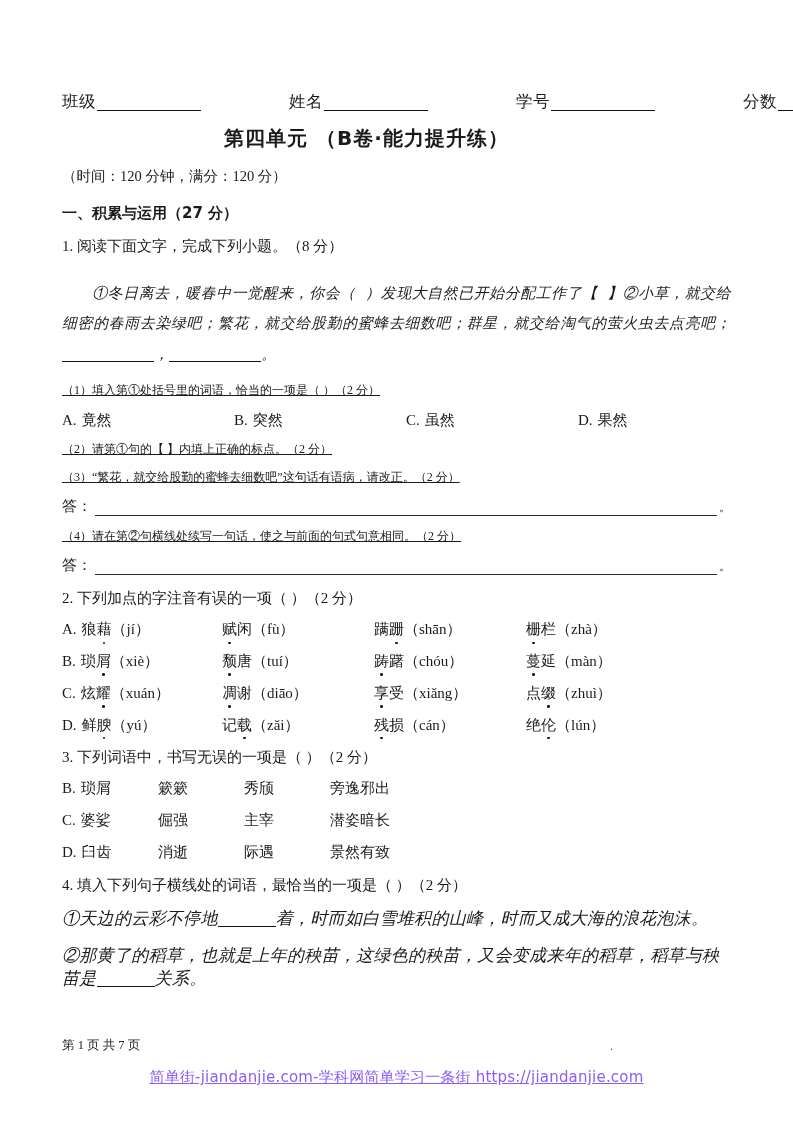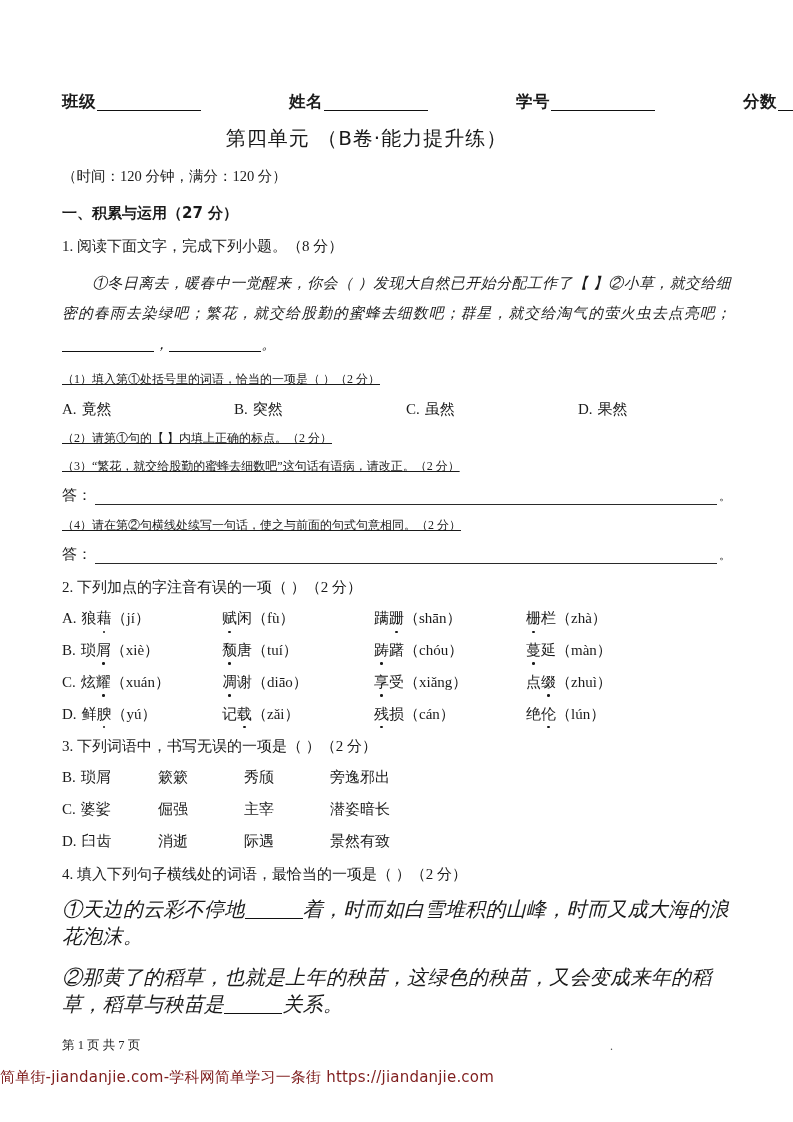--- a/index.html
+++ b/index.html
@@ -24,21 +24,21 @@
     box-sizing: border-box;
     padding: 0 62px;
   }
 
   
   .id-header {
     display: flex;
     align-items: flex-end;
     margin-top: 93px;
     font-family: "DejaVu Sans", "Liberation Sans", sans-serif;
-    font-weight: bold;
+    font-weight: normal;
     font-size: 16.5px;
     letter-spacing: 0.5px;
     gap: 44px;
   }
   .id-field { display: flex; align-items: flex-end; white-space: nowrap; }
   .id-field .lbl { line-height: 1.1; }
   .id-field .rule {
     display: inline-block;
     border-bottom: 1.6px solid #111;
     height: 15px;
@@ -46,21 +46,21 @@
   }
   .gap-a { width: 42px; }
   .gap-b { width: 42px; }
   .gap-c { width: 46px; }
 
   
   .doc-title {
     margin-top: 14px;
     text-align: center;
     font-family: "DejaVu Sans", "Liberation Sans", sans-serif;
-    font-weight: normal;
+    font-weight: bold;
     font-size: 20px;
     letter-spacing: 1px;
     padding-right: 60px;
   }
   .doc-sub {
     margin-top: 15px;
     font-size: 14.5px;
     padding-right: 58px;
   }
 
@@ -73,25 +73,25 @@
   }
 
   .q-stem {
     margin-top: 14px;
     font-size: 15px;
     line-height: 1.2;
   }
 
   
   .passage {
-    margin-top: 13px;
+    margin-top: 24px;
     font-size: 14.8px;
     line-height: 2.05;
     text-align: justify;
-    font-family: Liberation Sans, sans-serif;
+    font-family: Liberation Mono, monospace;
     font-style: italic;
     letter-spacing: 0.4px;
   }
   .passage .indent { display: inline-block; width: 30px; }
   .blank-in {
     display: inline-block;
     width: 92px;
     border-bottom: 1.4px solid #111;
     vertical-align: -3px;
   }
@@ -147,23 +147,23 @@
   .ans-line .rule {
     flex: 1 1 auto;
     border-bottom: 1.5px solid #2a2a2a;
     height: 14px;
     margin: 0 2px 0 3px;
   }
   .ans-line .tail { font-size: 12px; }
 
   .sent {
     margin-top: 14px;
-    font-size: 20px;
+    font-size: 17px;
     line-height: 1.35;
-    font-family: Liberation Mono, monospace;
+    font-family: Liberation Sans, sans-serif;
     font-style: italic;
     letter-spacing: 0.3px;
   }
   .sent .inl {
     display: inline-block;
     width: 58px;
     border-bottom: 1.4px solid #111;
     vertical-align: -3px;
   }
 
@@ -177,25 +177,26 @@
     align-items: flex-end;
     justify-content: space-between;
     font-size: 12.5px;
     color: #222;
   }
   .footer .dotmark { font-size: 12px; color: #555; margin-right: 118px; }
   .watermark {
     position: absolute;
     left: 0; right: 0;
     top: 1068px;
-    text-align: left;
+    text-align: center;
     font-family: "DejaVu Sans", "Liberation Sans", sans-serif;
     font-size: 15px;
-    color: #7f1d1d;
+    color: #8b5cf6;
     letter-spacing: 0.2px;
+    text-decoration: underline;
   }
 </style>
 </head>
 <body>
 
 <div class="page">
 
   <div class="id-header">
     <span class="id-field">
       <span class="lbl">班级</span>

